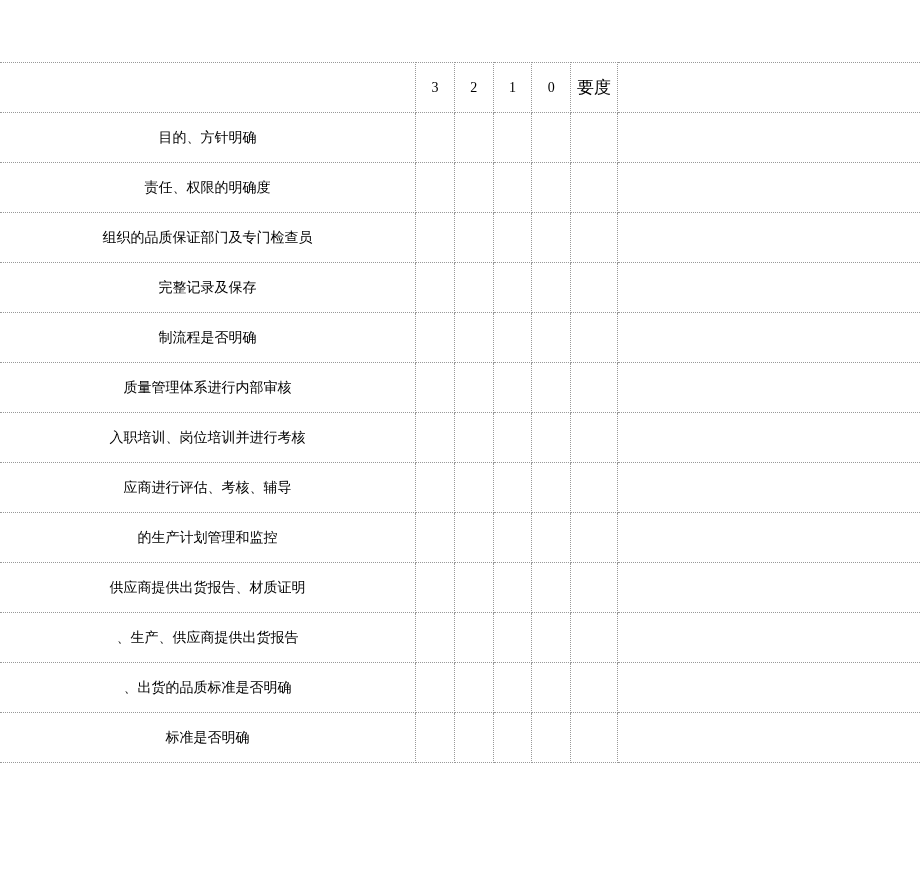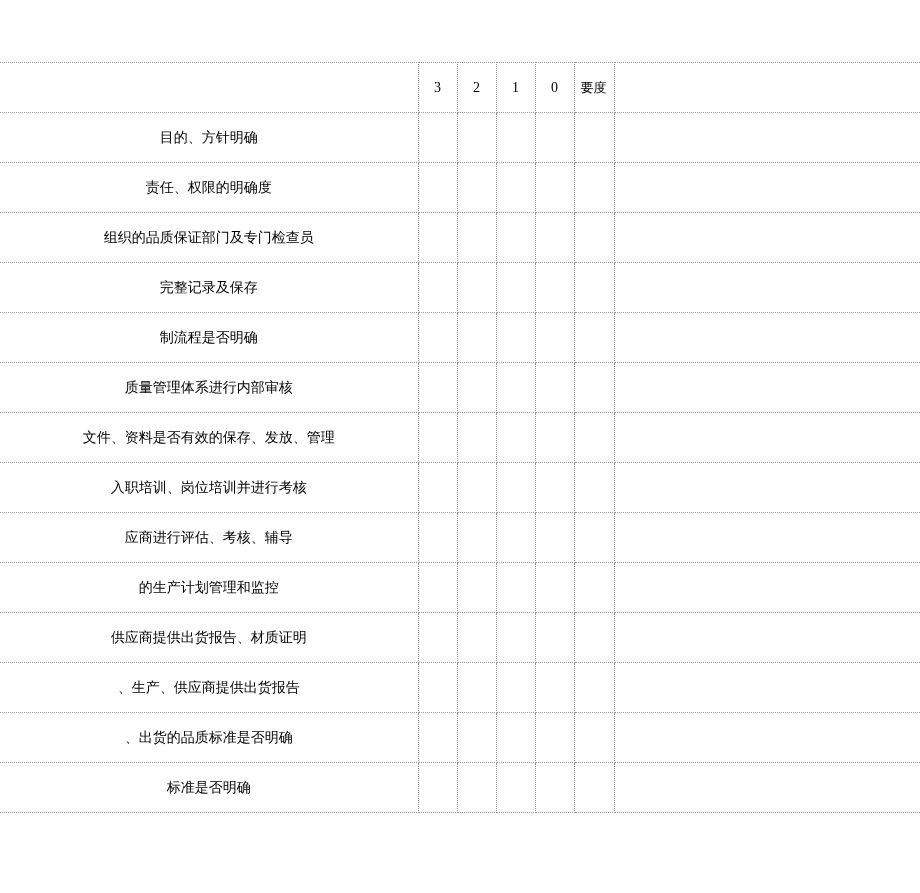--- a/index.html
+++ b/index.html
@@ -36,21 +36,22 @@
       border-left: none;
       text-align: center;
       overflow: hidden;
     }
     .col-score {
       width: 39px;
       text-align: center;
     }
     .col-yaodu {
       width: 40px;
-      font-size: 13px;
+      text-align: center;
+      font-size: 17px;
     }
     .col-remark {
       width: 306px;
       border-right: none;
     }
     
     tr.header td {
       height: 50px;
     }
   </style>
@@ -117,29 +118,20 @@
         <tr>
           <td class="col-desc">质量管理体系进行内部审核</td>
           <td class="col-score"></td>
           <td class="col-score"></td>
           <td class="col-score"></td>
           <td class="col-score"></td>
           <td class="col-yaodu"></td>
           <td class="col-remark"></td>
         </tr>
         <tr>
-          <td class="col-desc">文件、资料是否有效的保存、发放、管理</td>
-          <td class="col-score"></td>
-          <td class="col-score"></td>
-          <td class="col-score"></td>
-          <td class="col-score"></td>
-          <td class="col-yaodu"></td>
-          <td class="col-remark"></td>
-        </tr>
-        <tr>
           <td class="col-desc">入职培训、岗位培训并进行考核</td>
           <td class="col-score"></td>
           <td class="col-score"></td>
           <td class="col-score"></td>
           <td class="col-score"></td>
           <td class="col-yaodu"></td>
           <td class="col-remark"></td>
         </tr>
         <tr>
           <td class="col-desc">应商进行评估、考核、辅导</td>

